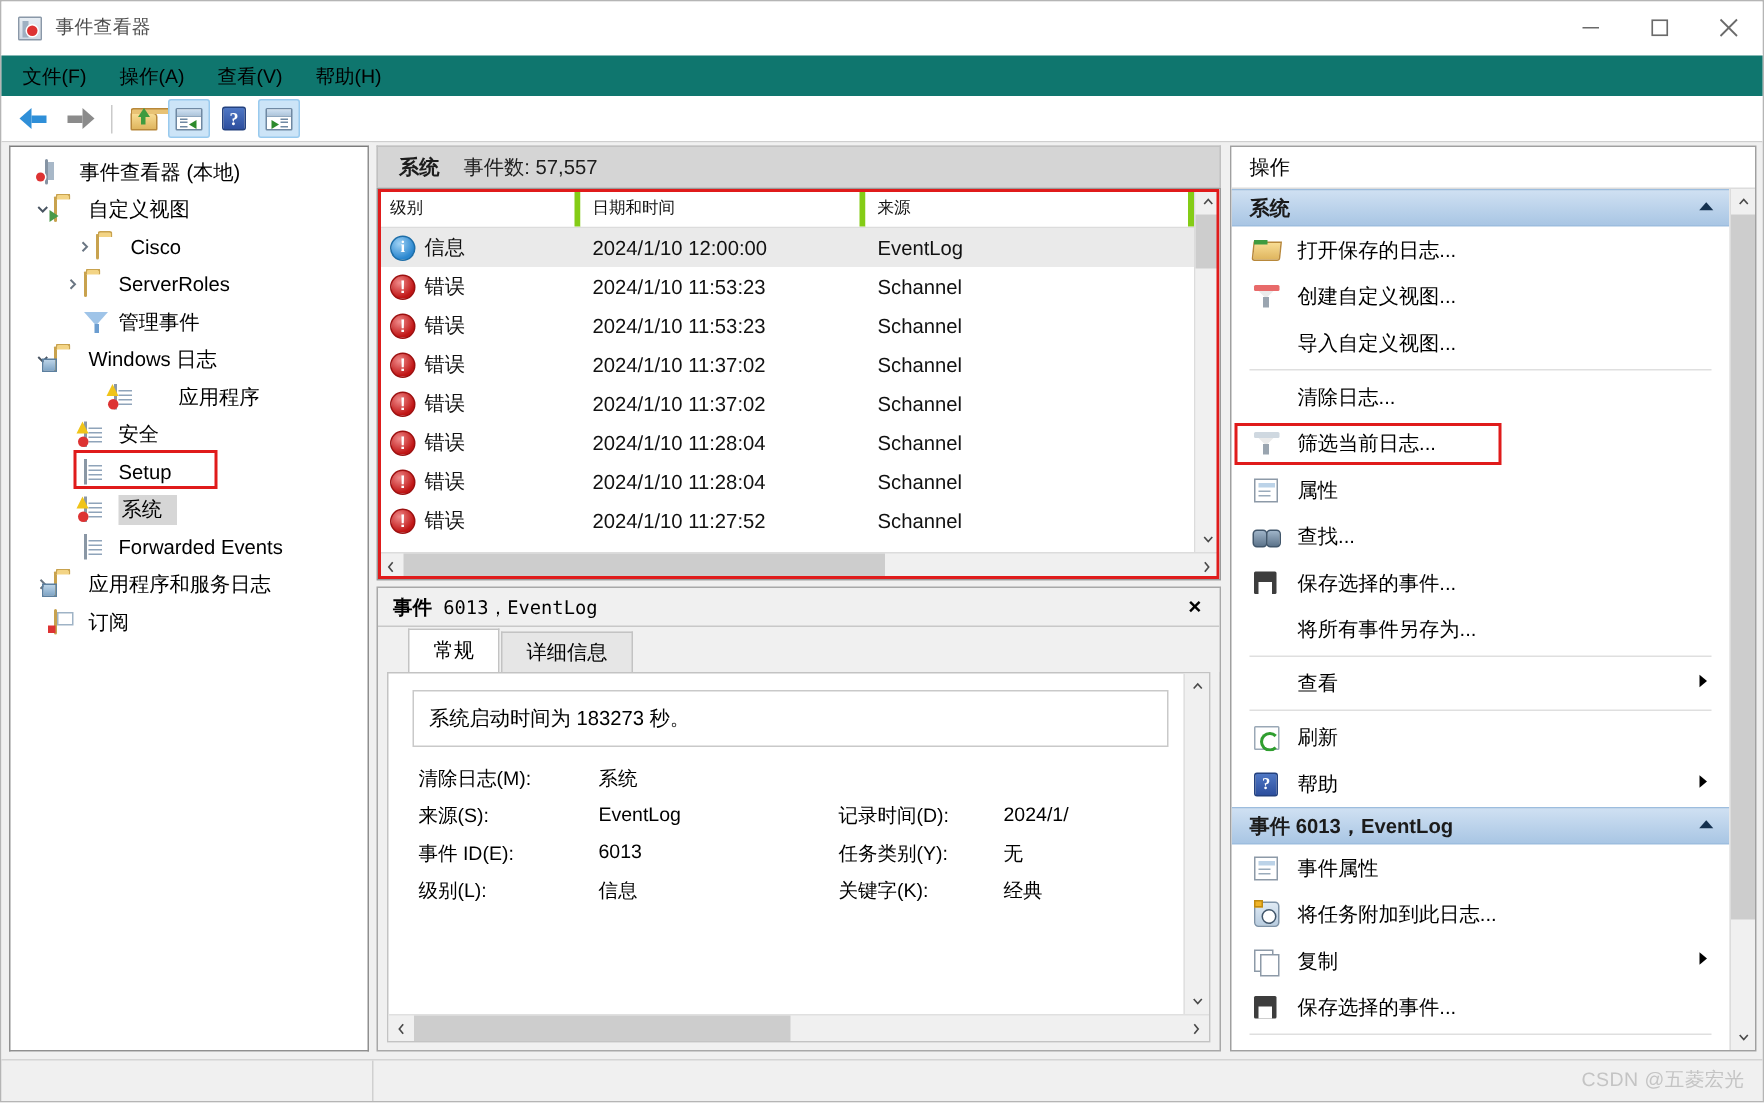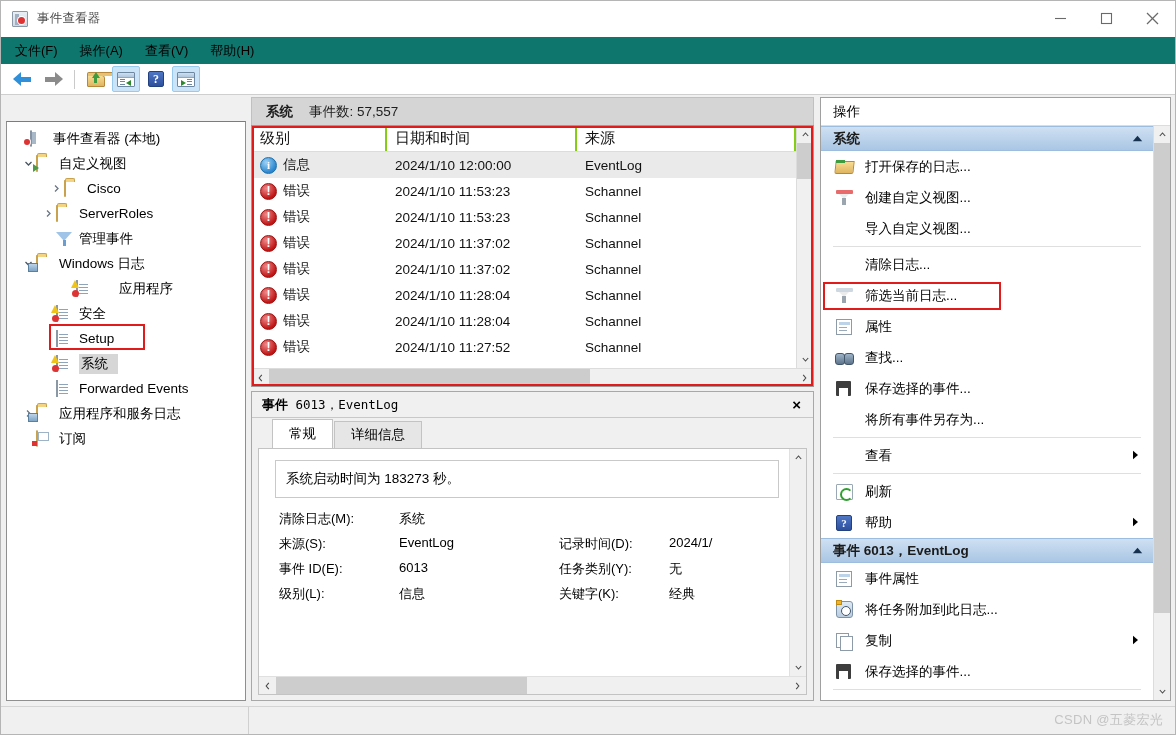--- a/index.html
+++ b/index.html
@@ -174,21 +174,20 @@
     padding: 0;
   }
 
   
   .leftpane {
     width: 247px;
     flex: 0 0 247px;
     background: #f0f0f0;
     padding: 2px 2px 5px 5px;
     display: flex;
-    margin-top: 24px;
   }
   .tree {
     flex: 1 1 auto;
     background: #ffffff;
     border: 1px solid #8f8f8f;
     border-top-color:#7c7c7c;
     overflow: hidden;
     position: relative;
     padding-top: 4px;
     font-size: 13.5px;
@@ -328,24 +327,24 @@
   .listinner { display:flex; flex:1 1 auto; min-height:0; }
   .listcols { flex:1 1 auto; min-width:0; display:flex; flex-direction:column; }
 
   .thead {
     display: flex; height: 26px;
     background: #fff;
     border-bottom: 1px solid #dcdcdc;
     flex: 0 0 26px;
   }
   .th {
-    font-size: 15px; color: #111;
+    font-size: 11px; color: #111;
     display:flex; align-items:center;
     padding-left: 8px;
-    border-right: 2px solid #84cc16;
+    border-right: 4px solid #84cc16;
     background: #fff;
   }
   .th.c-level { width: 135px; flex:0 0 135px; }
   .th.c-date  { width: 190px; flex:0 0 190px; }
   .th.c-src   { flex: 1 1 auto; }
 
   .tbody { flex:1 1 auto; overflow:hidden; }
   .trow2 {
     display:flex; height:26px; align-items:center;
     font-size:13.5px; color:#111;

